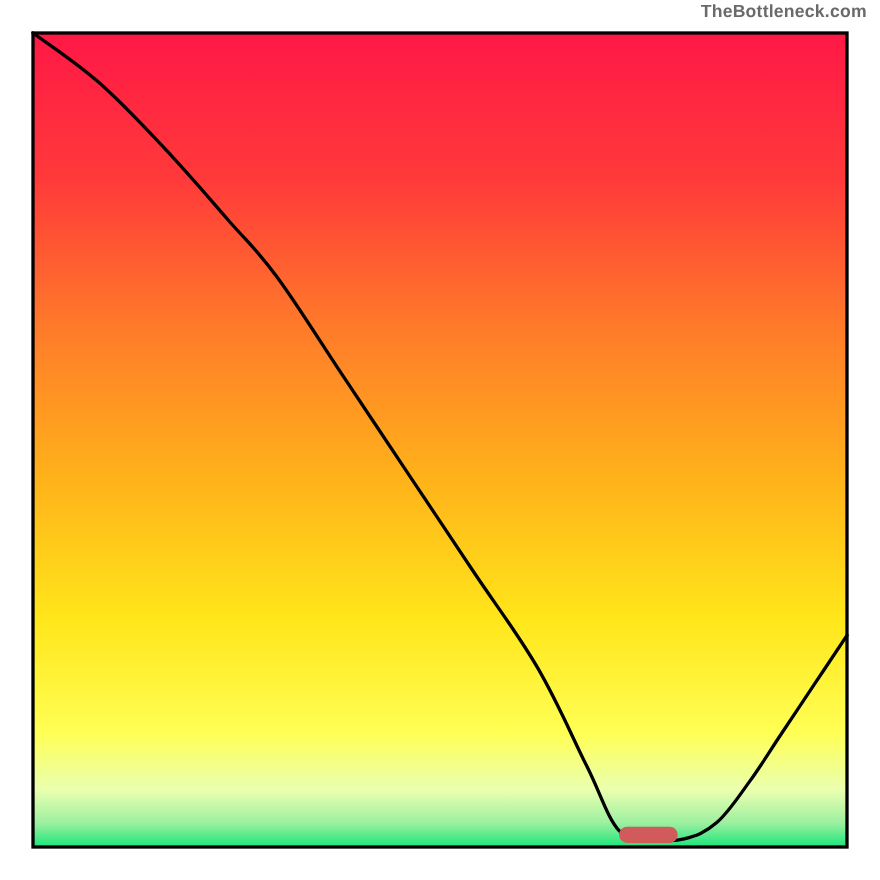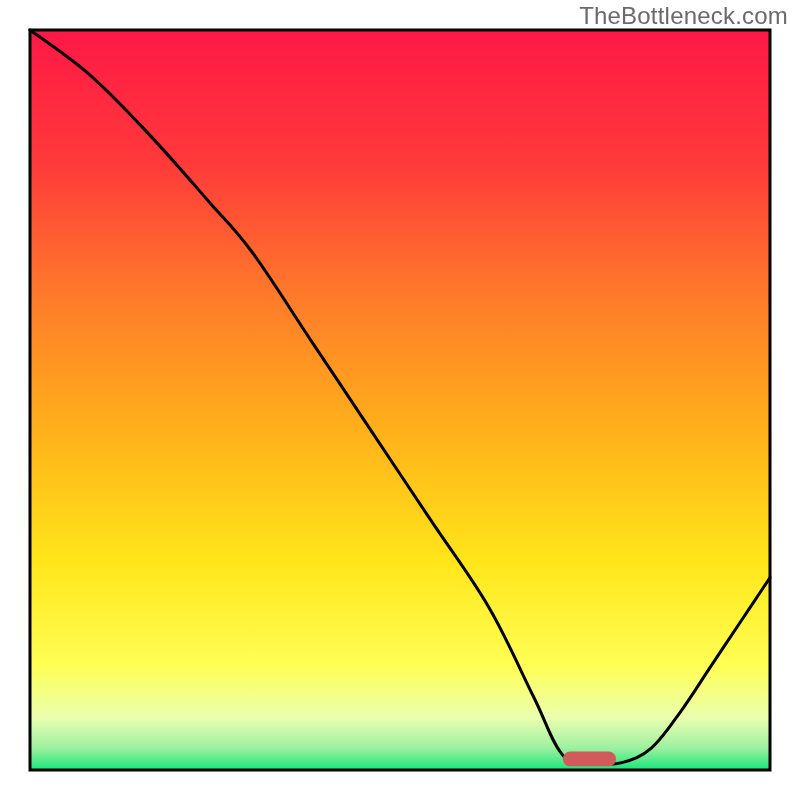--- a/index.html
+++ b/index.html
@@ -13,22 +13,22 @@
   }
   .stage {
     position: relative;
     width: 800px;
     height: 800px;
   }
   .watermark {
     position: absolute;
     top: 2px;
     right: 12px;
-    font-size: 24px;
-    font-weight: 400;
+    font-size: 16px;
+    font-weight: 700;
     color: #6a6a6a;
     letter-spacing: 0.2px;
     user-select: none;
   }
   svg {
     position: absolute;
     left: 0;
     top: 0;
   }
 </style>

